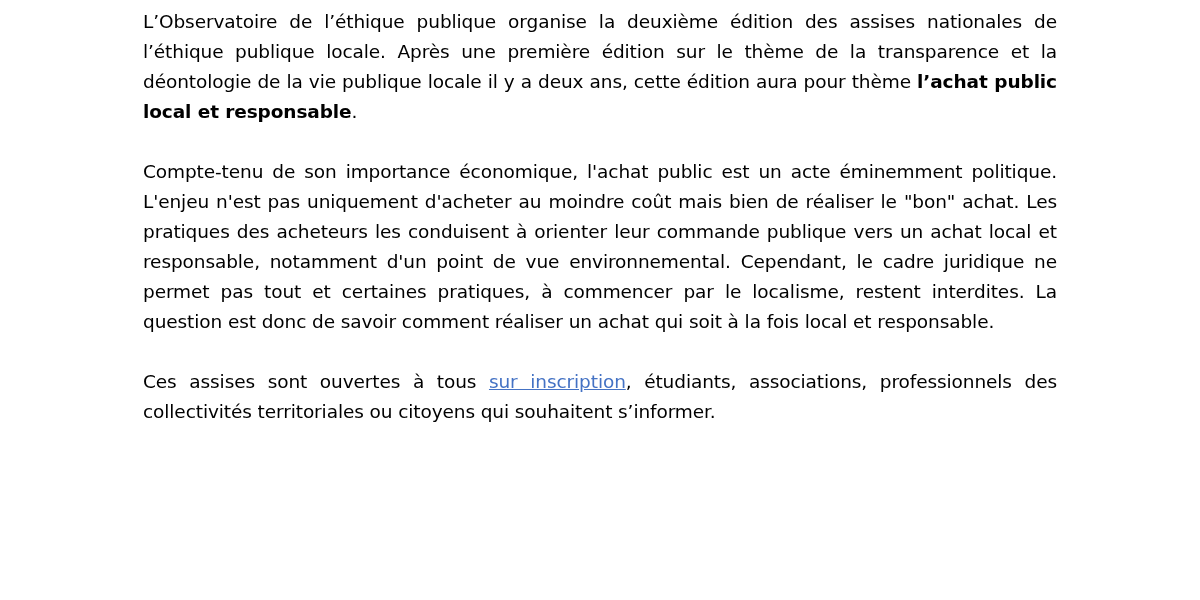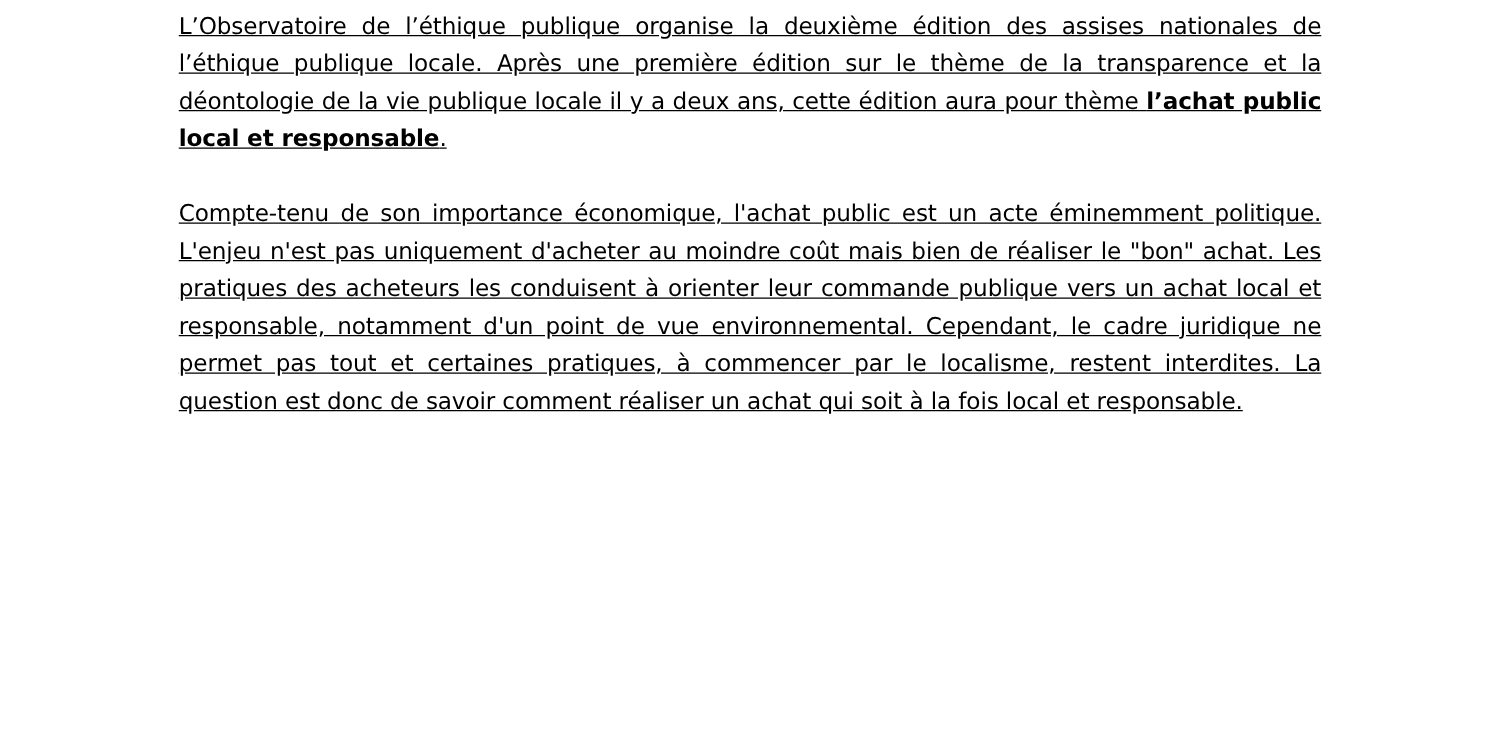--- a/index.html
+++ b/index.html
@@ -19,21 +19,20 @@
       left: 143px;
       top: 7px;
       width: 914px;
       text-align: justify;
       font-size: 18.5px;
       line-height: 30px;
       letter-spacing: -0.1px;
     }
     .page-content p {
       margin: 0 0 30px 0;
-      text-decoration: underline;
     }
     .bold-run {
       font-weight: bold;
     }
     a.doc-link {
       color: #4472C4;
       text-decoration: underline;
       cursor: pointer;
     }
   </style>
@@ -42,14 +41,17 @@
 
 <div class="page-content">
 
   <p>
     <span>L’Observatoire de l’éthique publique organise la deuxième édition des assises nationales de l’éthique publique locale. Après une première édition sur le thème de la transparence et la déontologie de la vie publique locale il y a deux ans, cette édition aura pour thème </span><span class="bold-run">l’achat public local et responsable</span><span>.</span>
   </p>
 
   <p>Compte-tenu de son importance économique, l'achat public est un acte éminemment politique. L'enjeu n'est pas uniquement d'acheter au moindre coût mais bien de réaliser le "bon" achat. Les pratiques des acheteurs les conduisent à orienter leur commande publique vers un achat local et responsable, notamment d'un point de vue environnemental. Cependant, le cadre juridique ne permet pas tout et certaines pratiques, à commencer par le localisme, restent interdites. La question est donc de savoir comment réaliser un achat qui soit à la fois local et responsable.</p>
 
 
+  <p>
+    <span>Ces assises sont ouvertes à tous </span><a class="doc-link" href="#">sur inscription</a><span>, étudiants, associations, professionnels des collectivités territoriales ou citoyens qui souhaitent s’informer.</span>
+  </p>
 
 </div>
 
 </body></html>

